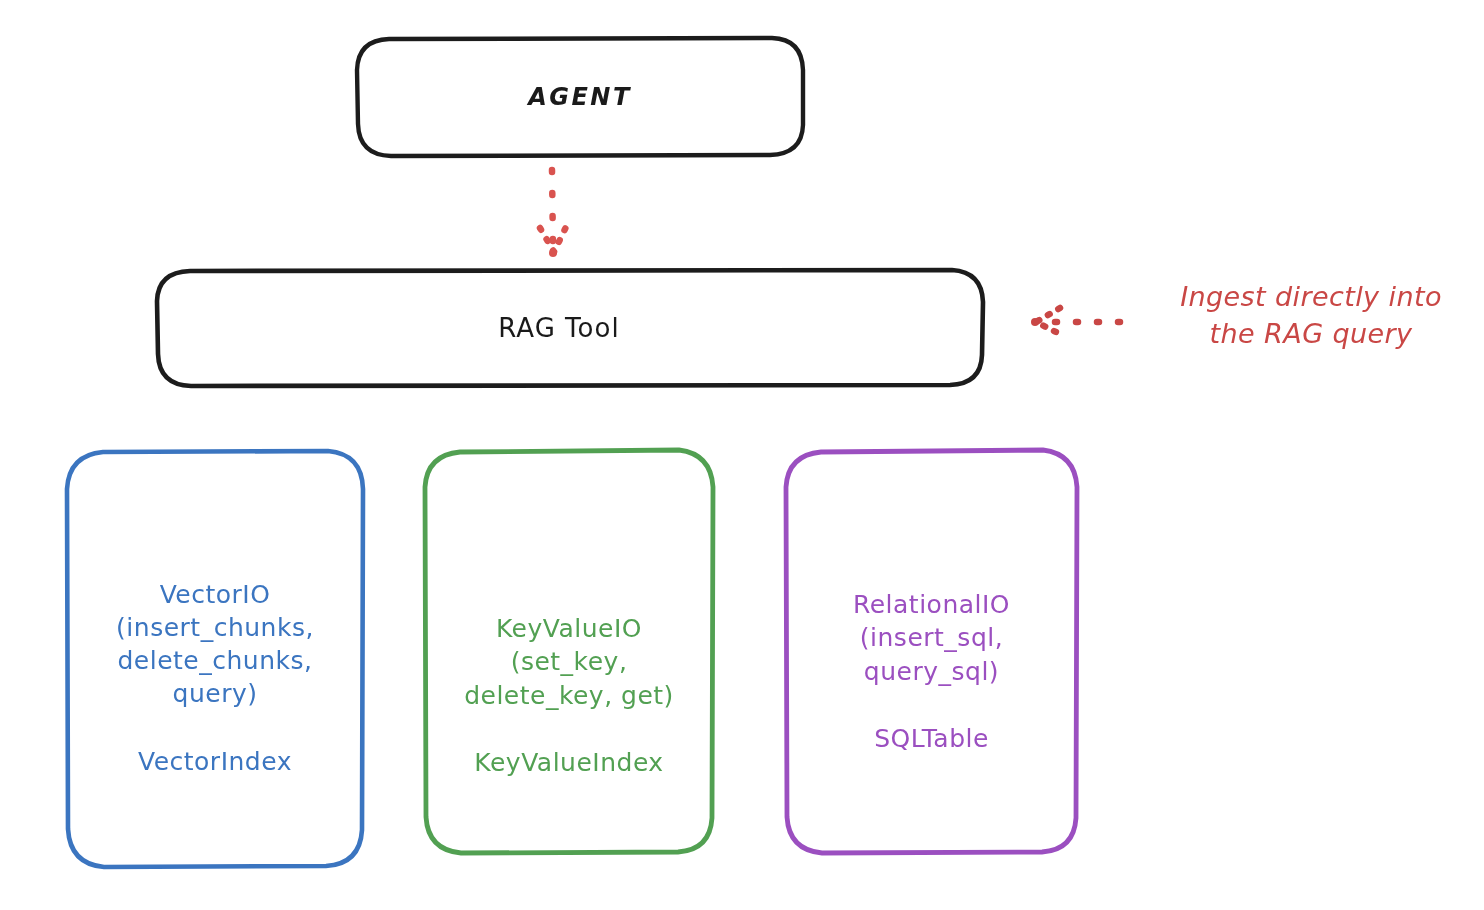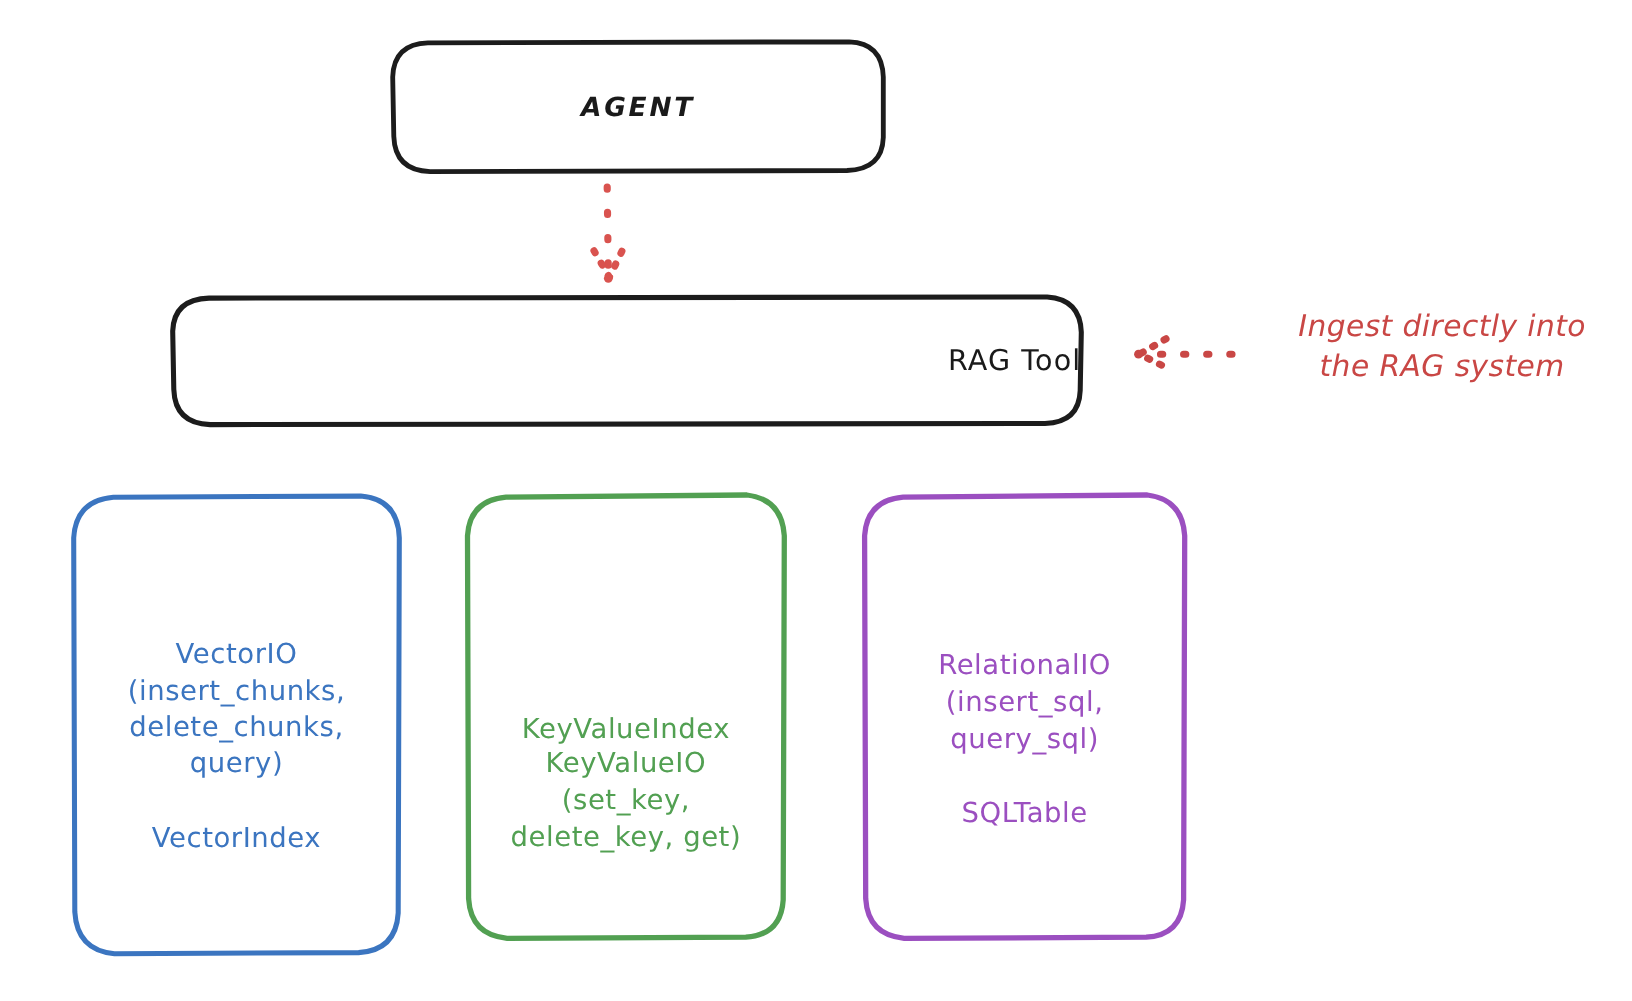--- a/index.html
+++ b/index.html
@@ -45,25 +45,24 @@
   }
   #agent-label {
     font-size: 24px;
     font-style: italic;
     font-weight: 600;
     color: #1a1a1a;
     letter-spacing: 2.5px;
   }
   
   #rag-box {
-    left: 157px;
+    left: 146px;
     top: 270px;
     width: 826px;
     height: 116px;
-    align-items: flex-end;
   }
   #rag-label {
     font-size: 26px;
     font-weight: 500;
     color: #1a1a1a;
     letter-spacing: 1px;
   }
   
   #vector-box {
     left: 67px;
@@ -159,30 +158,30 @@
     <div class="node-label leaf-title">VectorIO
 (insert_chunks,
 delete_chunks,
 query)</div>
     <div class="node-label leaf-sub">VectorIndex</div>
   </div>
 </div>
 
 <div class="node-box" id="keyvalue-box">
   <div id="keyvalue-inner">
-    <div class="node-label leaf-sub">KeyValueIndex</div>
     <div class="node-label leaf-title">KeyValueIO
 (set_key,
 delete_key, get)</div>
+    <div class="node-label leaf-sub">KeyValueIndex</div>
   </div>
 </div>
 
 <div class="node-box" id="relational-box">
   <div id="relational-inner">
     <div class="node-label leaf-title">RelationalIO
 (insert_sql,
 query_sql)</div>
     <div class="node-label leaf-sub">SQLTable</div>
   </div>
 </div>
 
 <div id="annotation">Ingest directly into
-the RAG system</div>
+the RAG query</div>
 
 </body></html>

